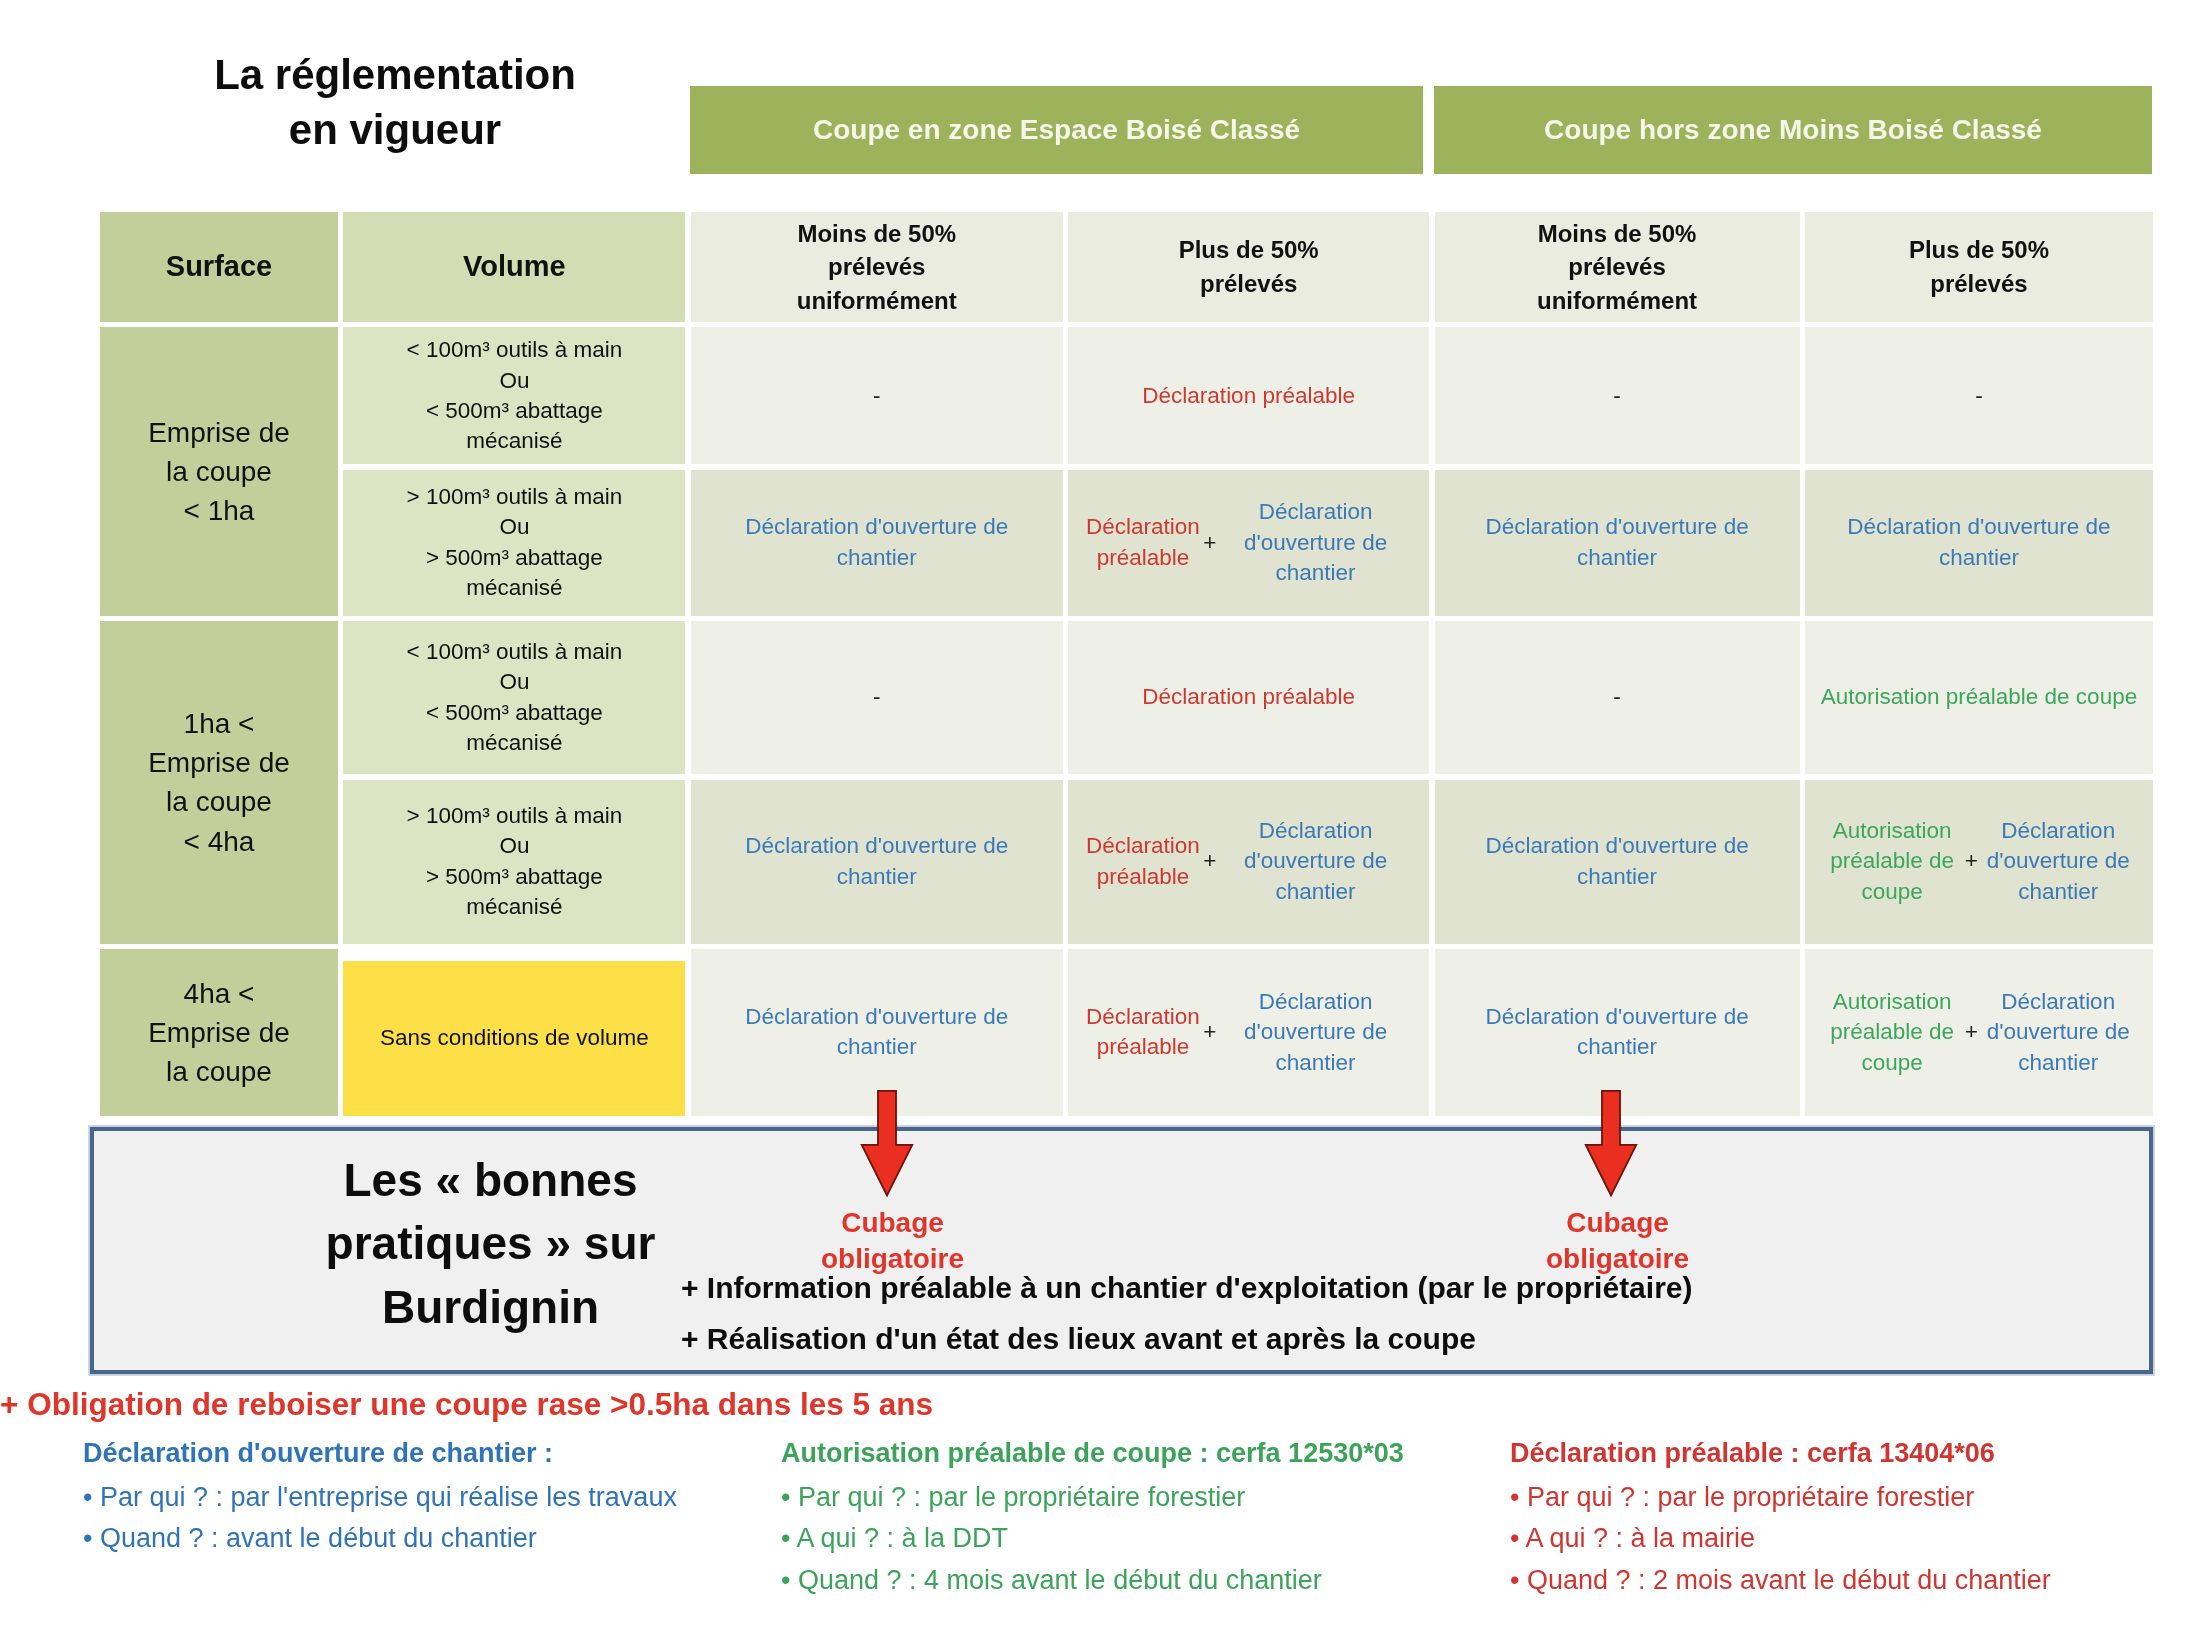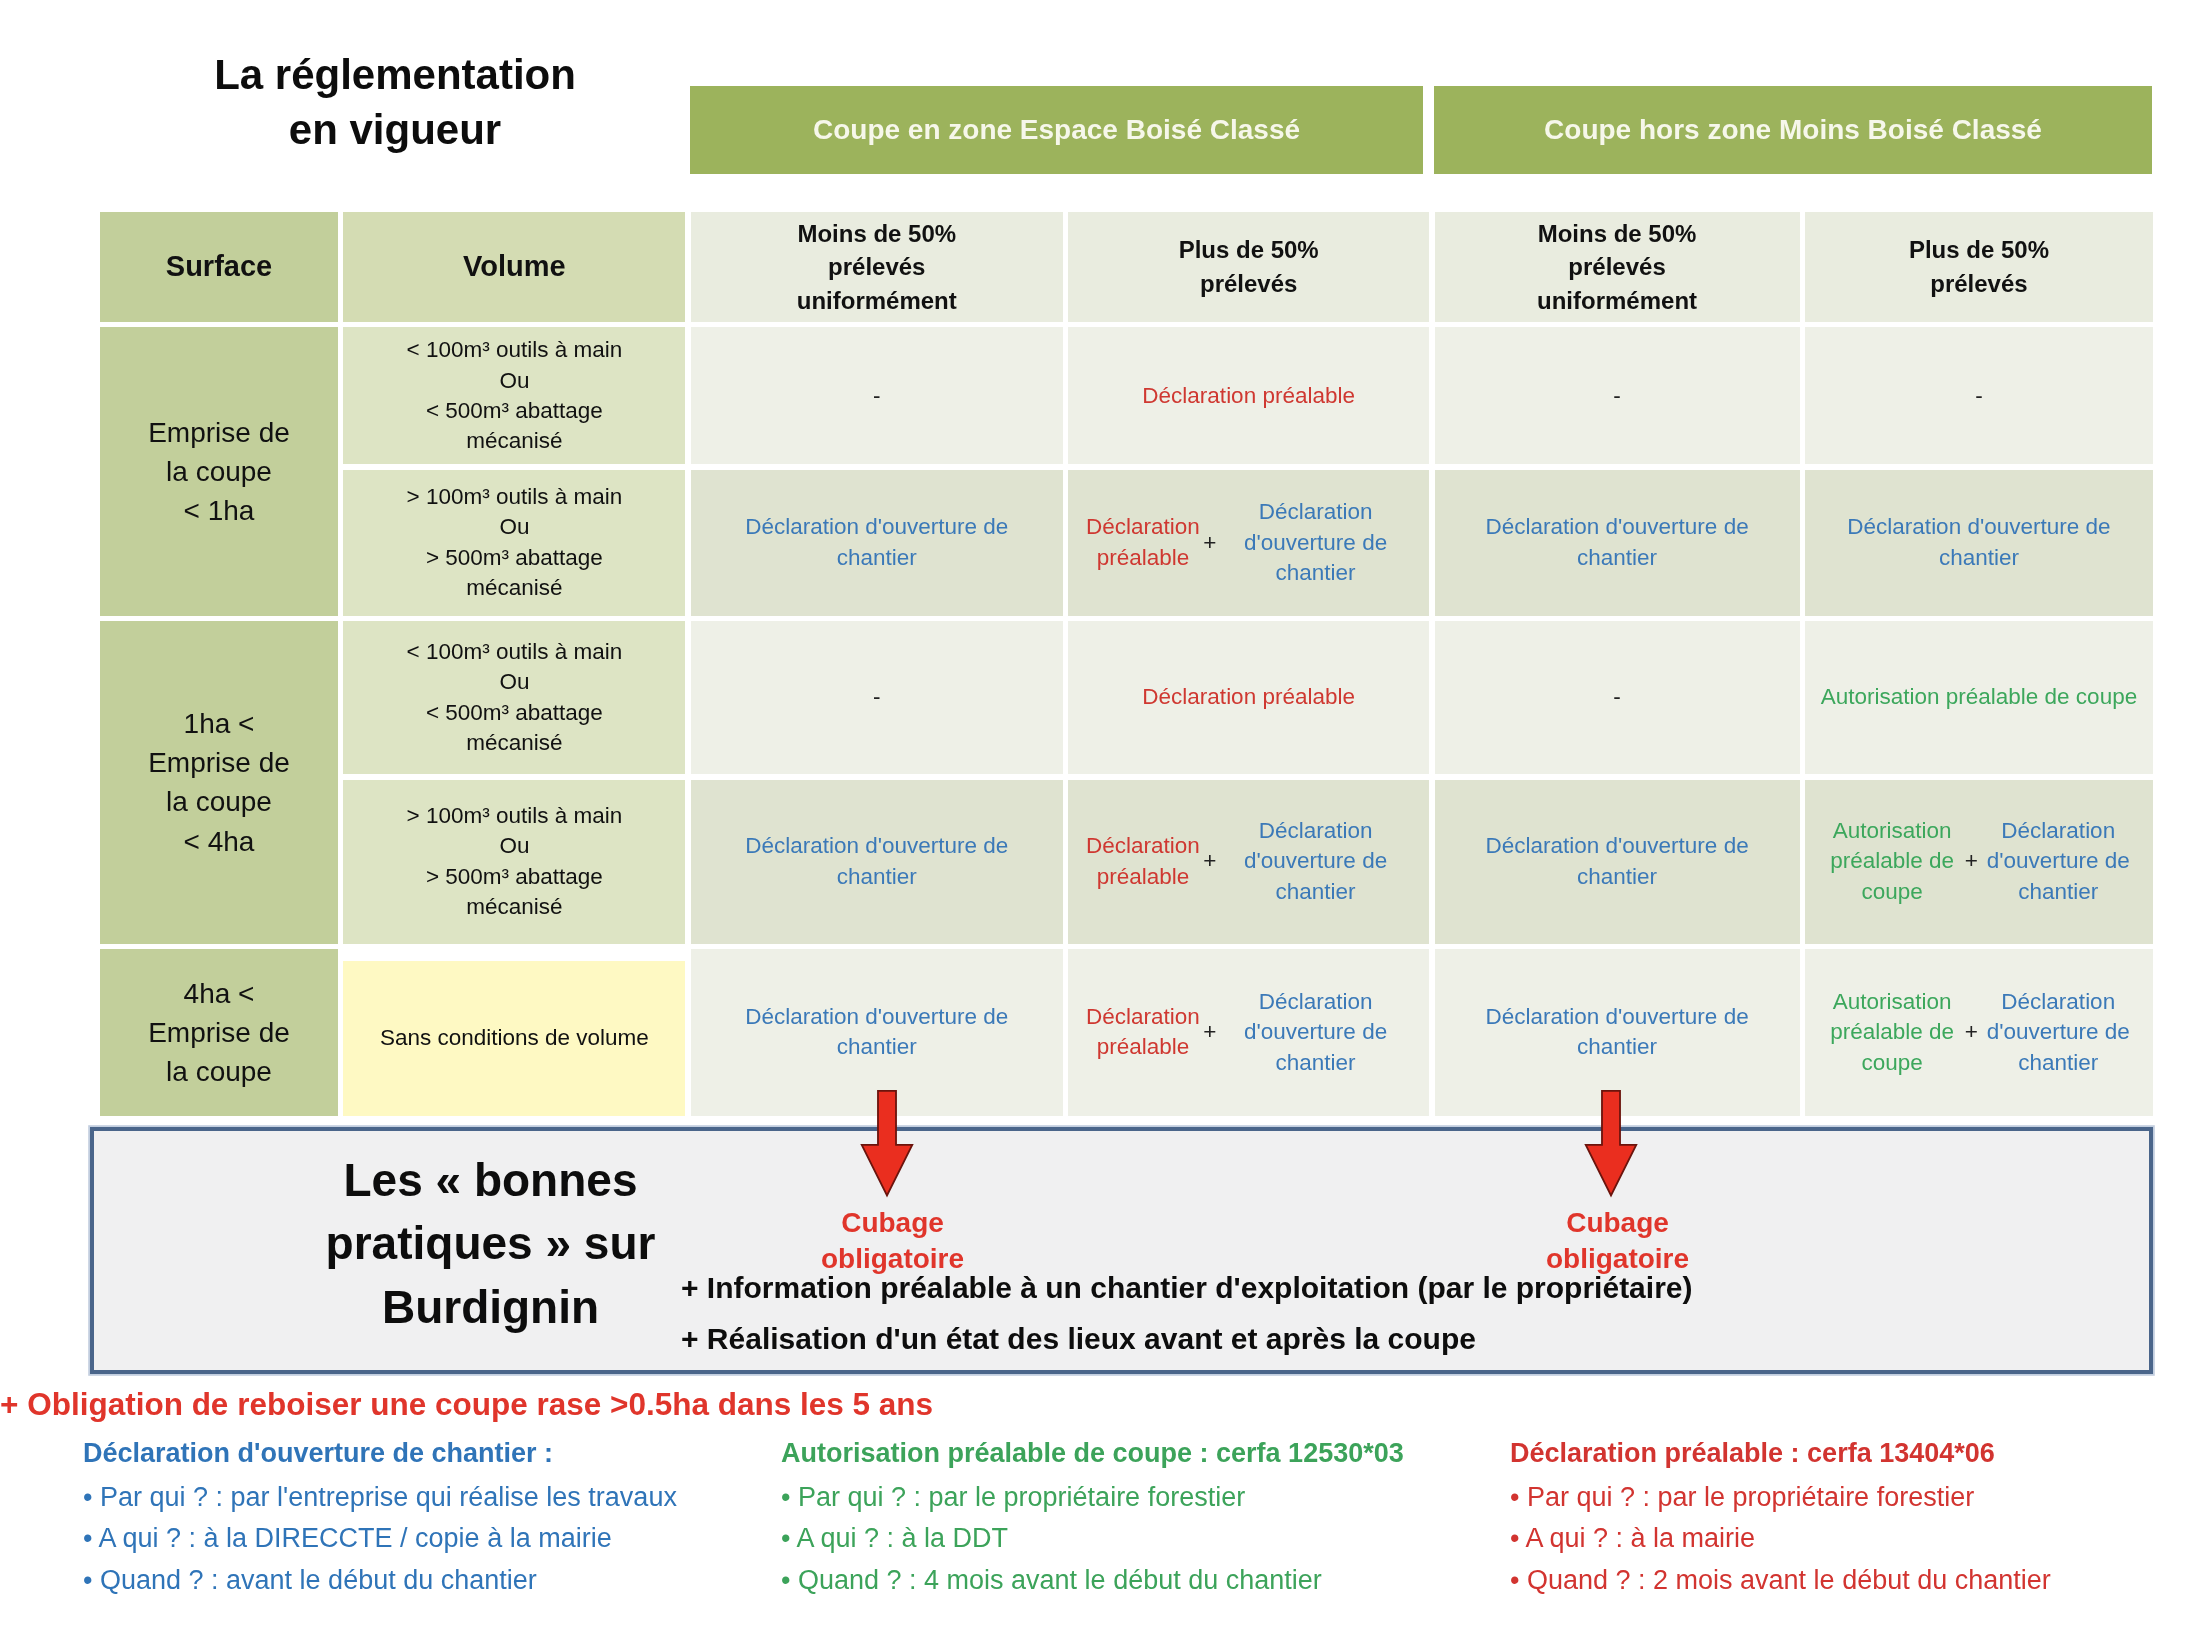--- a/index.html
+++ b/index.html
@@ -30,21 +30,21 @@
   }
   .cell{
     display:flex;align-items:center;justify-content:center;
     text-align:center;padding:7.2px 14.4px;box-sizing:border-box;line-height:1.3;
   }
   .surface-hdr,.volume-hdr{font-size:29px;font-weight:bold;background:#c2cf9b;}
   .volume-hdr{background:#d4dcb3;}
   .subhdr{font-size:24px;font-weight:bold;background:#e9ecdf;line-height:1.4;}
   .surface-cell{font-size:28px;font-weight:normal;background:#c2cf9b;line-height:1.4;}
   .volume-cell{font-size:22.5px;background:#dde4c4;line-height:1.35;}
-  .volume-cell.novol{background:#fef9c3;margin-top:12px;}
+  .volume-cell.novol{background:#fde047;margin-top:12px;}
   .rule-cell{font-size:22.5px;line-height:1.35;}
   .shade-light{background:#eef0e7;}
   .shade-dark{background:#dfe3d0;}
   .t-red{color:#cf3831;}
   .t-blue{color:#3b79b8;}
   .t-green{color:#3ca75c;}
   .t-dark{color:#222;}
   
   .gp-box{
     position:absolute;left:90px;top:1127px;width:2063px;height:247px;
@@ -219,21 +219,20 @@
   </svg>
   <svg class="arrow a2" viewBox="0 0 64 122">
     <path d="M22 2 L42 2 L42 62 L60 62 L32 118 L4 62 L22 62 Z" fill="#ea2e1f" stroke="#6b140d" stroke-width="2"></path>
   </svg>
 
   <div class="reforest">+ Obligation de reboiser une coupe rase &gt;0.5ha dans les 5 ans</div>
 
   <div class="footnote fn-blue">
     <div class="fn-title">Déclaration d'ouverture de chantier :</div>
     <div>• Par qui ? : par l'entreprise qui réalise les travaux</div>
-    <div>• A qui ? : à la DIRECCTE / copie à la mairie</div>
     <div>• Quand ? : avant le début du chantier</div>
   </div>
 
   <div class="footnote fn-green">
     <div class="fn-title">Autorisation préalable de coupe : cerfa 12530*03</div>
     <div>• Par qui ? : par le propriétaire forestier</div>
     <div>• A qui ? : à la DDT</div>
     <div>• Quand ? : 4 mois avant le début du chantier</div>
   </div>
 

